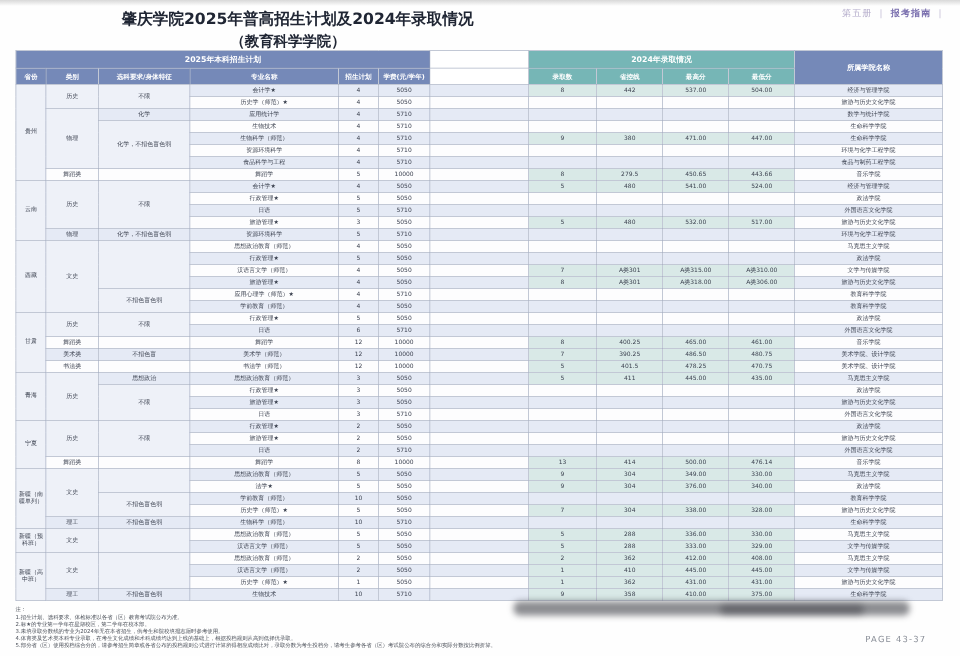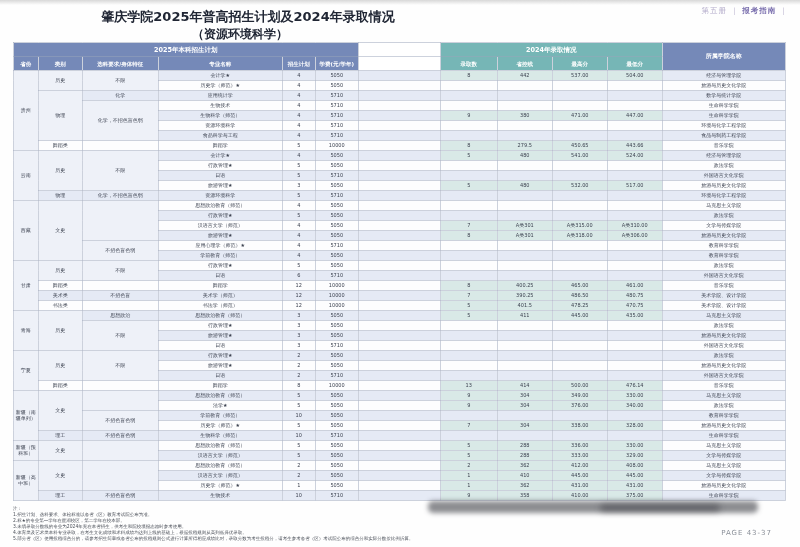--- a/index.html
+++ b/index.html
@@ -40,21 +40,21 @@
 
   <div class="edition">
     <span>第五册</span>
     <span>｜</span>
     <b>报考指南</b>
     <span>｜</span>
   </div>
 
   <div class="title">
     <div class="l1">肇庆学院2025年普高招生计划及2024年录取情况</div>
-    <div class="l2">（资源环境科学）</div>
+    <div class="l2">（教育科学学院）</div>
   </div>
 
   <div class="content">
     <table class="adm">
       <colgroup>
         <col style="width:50px">
           <col style="width:88px">
           <col style="width:152px">
           <col style="width:248px">
         <col style="width:66px">

